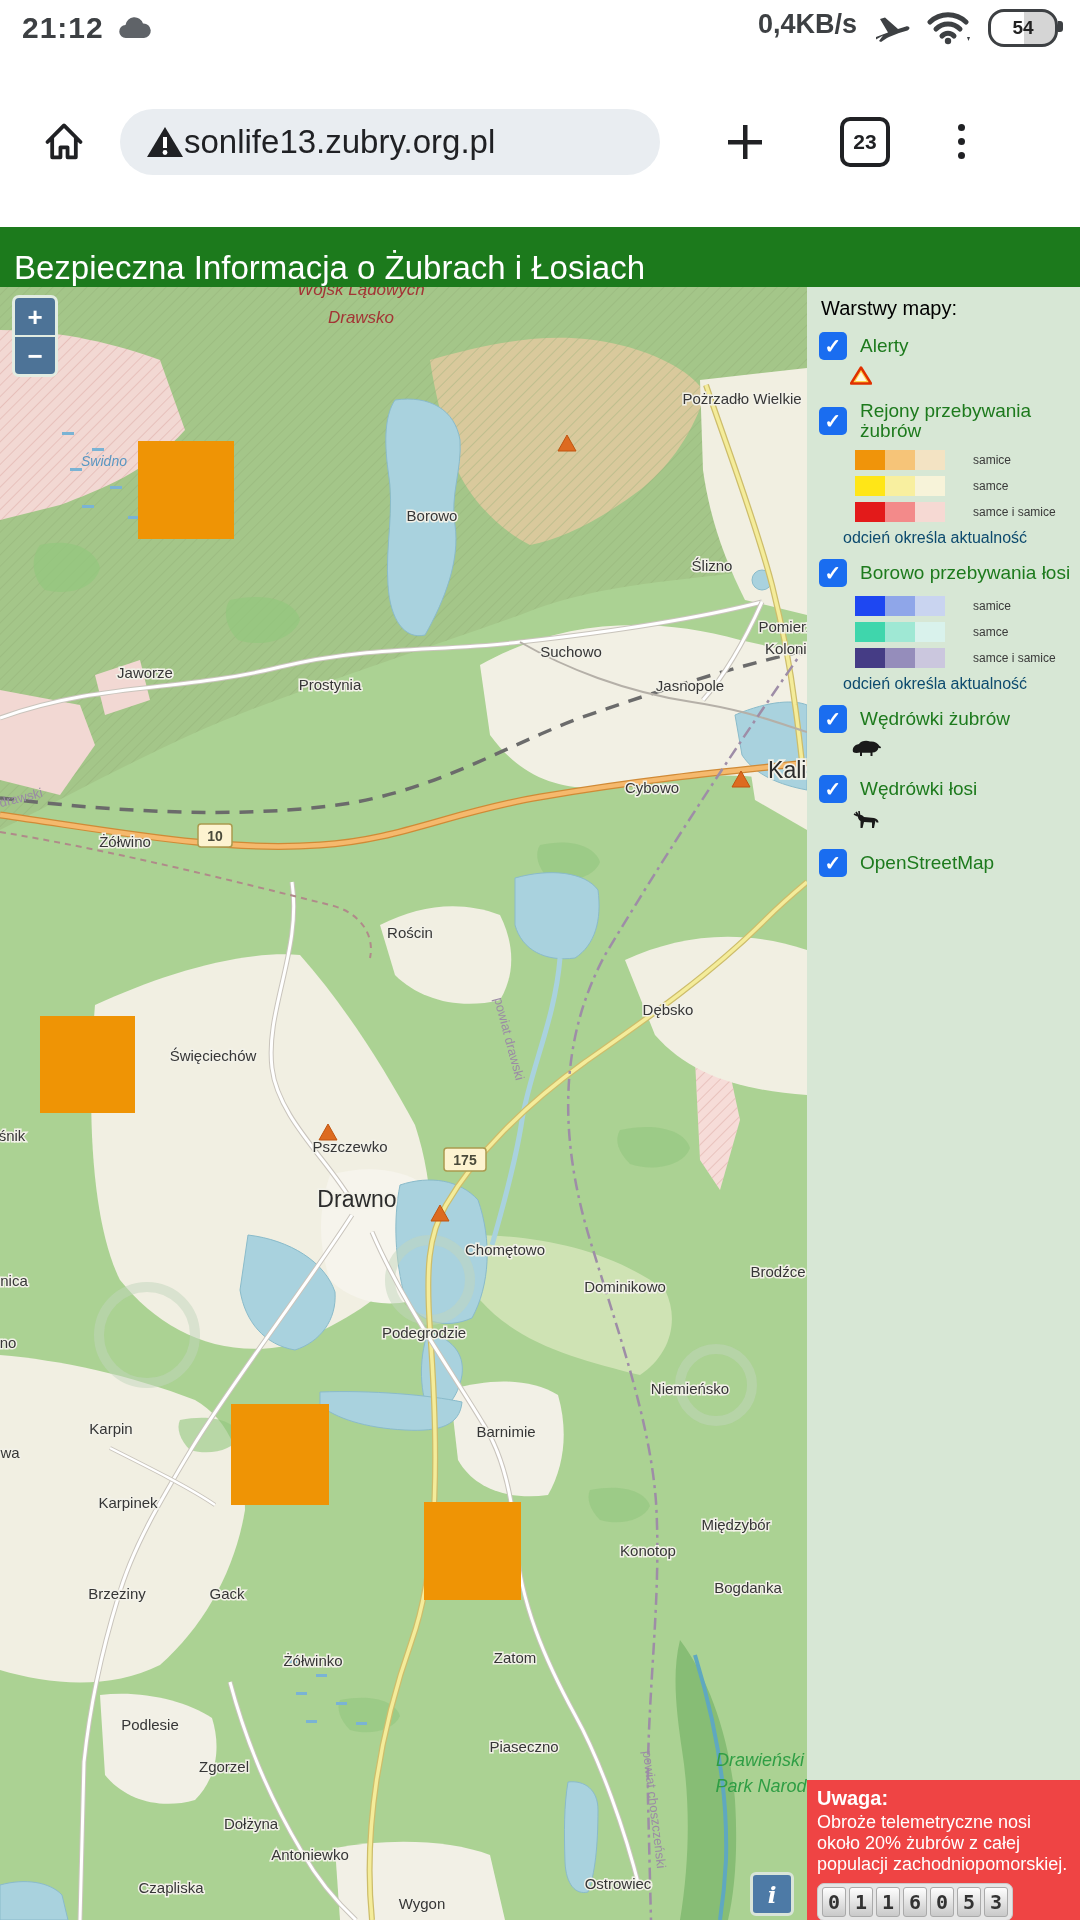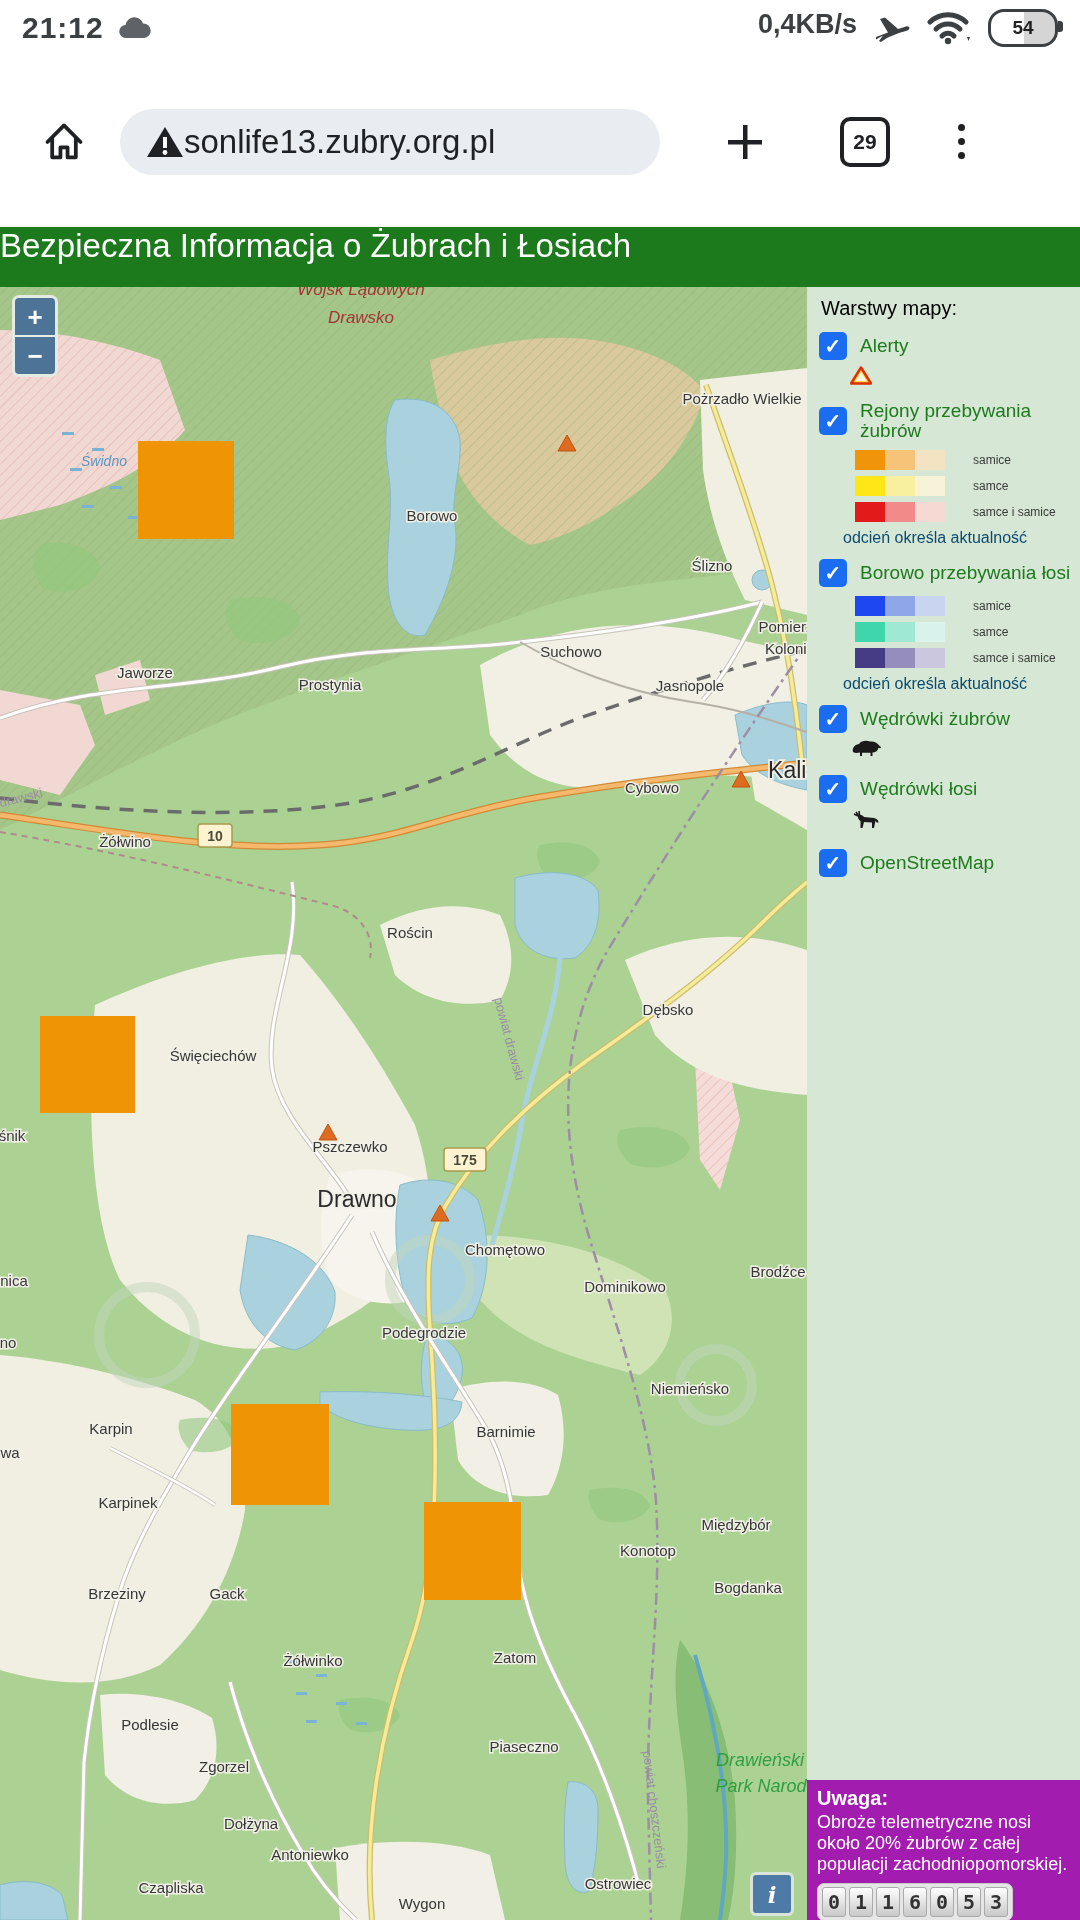--- a/index.html
+++ b/index.html
@@ -26,21 +26,21 @@
             display:flex;align-items:center;padding:0 26px;box-sizing:border-box;}
   .url-text{font-size:33px;color:#202124;white-space:nowrap;overflow:hidden;}
   .bb-plus{margin-left:62px;}
   .tab-box{margin-left:72px;width:42px;height:42px;border:4px solid #202124;border-radius:10px;
            display:flex;align-items:center;justify-content:center;font-size:21px;font-weight:bold;color:#202124;}
   .kebab{margin-left:68px;display:flex;flex-direction:column;gap:7px;}
   .kebab span{width:7px;height:7px;border-radius:50%;background:#202124;}
 
   
   .page-header{position:absolute;left:0;top:227px;width:1080px;height:60px;background:#1c7a1c;
-               color:#fff;font-size:33px;display:flex;align-items:flex-start;box-sizing:border-box;}
+               color:#fff;font-size:33px;display:flex;align-items:flex-end;padding-left:14px;box-sizing:border-box;}
 
   
   .map-wrap{position:absolute;left:0;top:287px;width:807px;height:1633px;background:#abd293;}
   .map-wrap svg{display:block;}
   text{font-family:"Liberation Sans",sans-serif;}
   .ml-town{font-size:15px;fill:#363636;paint-order:stroke;stroke:#f2f1e8;stroke-width:3px;}
   .ml-city{font-size:23px;fill:#2b2b2b;paint-order:stroke;stroke:#f2f1e8;stroke-width:3.5px;}
   .ml-military{font-size:17px;font-style:italic;fill:#a33535;paint-order:stroke;stroke:#c7c9a2;stroke-width:0;}
   .ml-water{font-size:14px;font-style:italic;fill:#5b97c2;}
   .ml-park{font-size:18px;font-style:italic;fill:#2f9e44;}
@@ -68,21 +68,21 @@
   .legend{margin-left:31px;margin-top:6px;}
   .swrow{display:flex;align-items:center;height:26px;margin-left:5px;}
   .sw{width:30px;height:20px;}
   .swlabel{margin-left:28px;font-size:12px;color:#3a3a3a;}
   .legend-note{margin-top:4px;font-size:16px;color:#0c4a6e;}
   .report-btn{display:block;margin:36px auto 0 33px;width:206px;height:42px;background:#f1f1f1;
               border:1px solid #a9a9a9;border-radius:3px;font-size:18px;color:#000;
               font-family:"Liberation Sans",sans-serif;box-shadow:0 1px 1px rgba(0,0,0,.15);}
 
   
-  .notice{position:absolute;left:807px;top:1780px;width:273px;height:140px;background:#a21caf;
+  .notice{position:absolute;left:807px;top:1780px;width:273px;height:140px;background:#ef4444;
           box-sizing:border-box;padding:7px 10px;color:#fff;z-index:4;}
   .notice-head{font-size:20px;font-weight:bold;}
   .notice-body{font-size:18px;line-height:1.18;margin-top:2px;}
   .counter{display:inline-flex;gap:3px;background:#e6e6e6;border:1px solid #c9c9c9;border-radius:7px;
            padding:3px 4px;margin-top:7px;}
   .digit{width:22px;height:28px;border-radius:3px;border:1px solid #aaa;
          background:linear-gradient(#fefefe,#c9c9c9);color:#333;font-family:"DejaVu Sans Mono",monospace;
          font-size:20px;font-weight:bold;display:flex;align-items:center;justify-content:center;}
 
   .icon{display:inline-flex;align-items:center;justify-content:center;}
@@ -137,21 +137,21 @@
       </span>
       <span class="url-text">sonlife13.zubry.org.pl</span>
     </span>
     <span class="bb-plus icon">
       <svg width="46" height="46" viewBox="0 0 46 46">
           <rect x="21" y="6" width="4.5" height="34" fill="#202124"></rect>
           <rect x="6" y="21" width="34" height="4.5" fill="#202124"></rect>
         </svg>
     </span>
     <span class="tab-box">
-      <span>29</span>
+      <span>23</span>
     </span>
     <span class="kebab">
         <span></span>
         <span></span>
         <span></span>
       </span>
   </div>
 
   <div class="page-header">
     <span>Bezpieczna Informacja o Żubrach i Łosiach</span>

